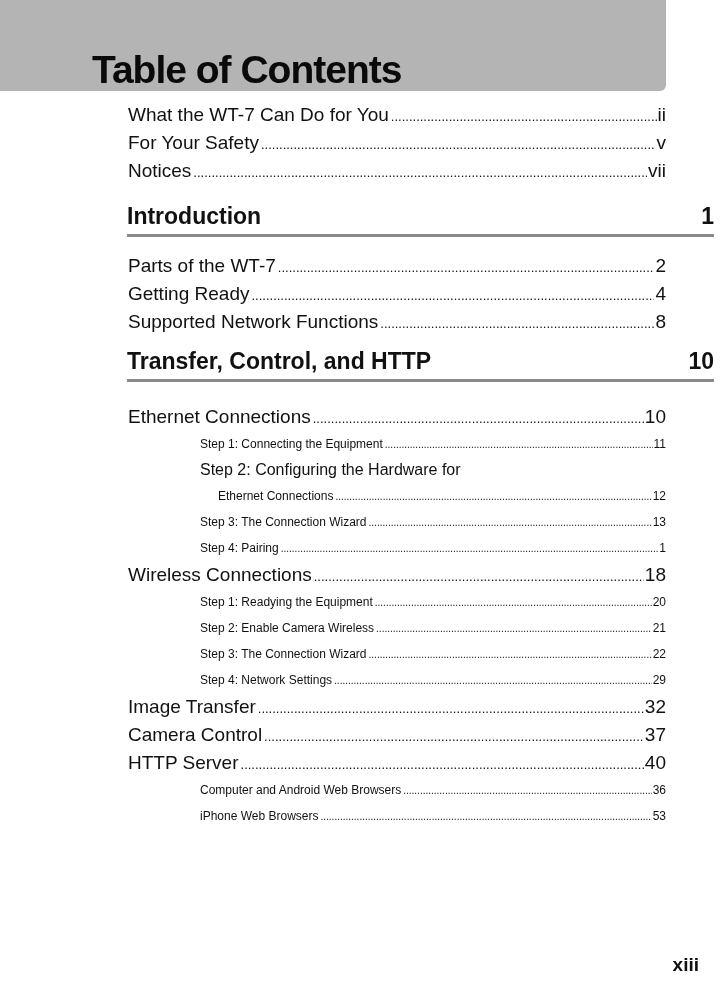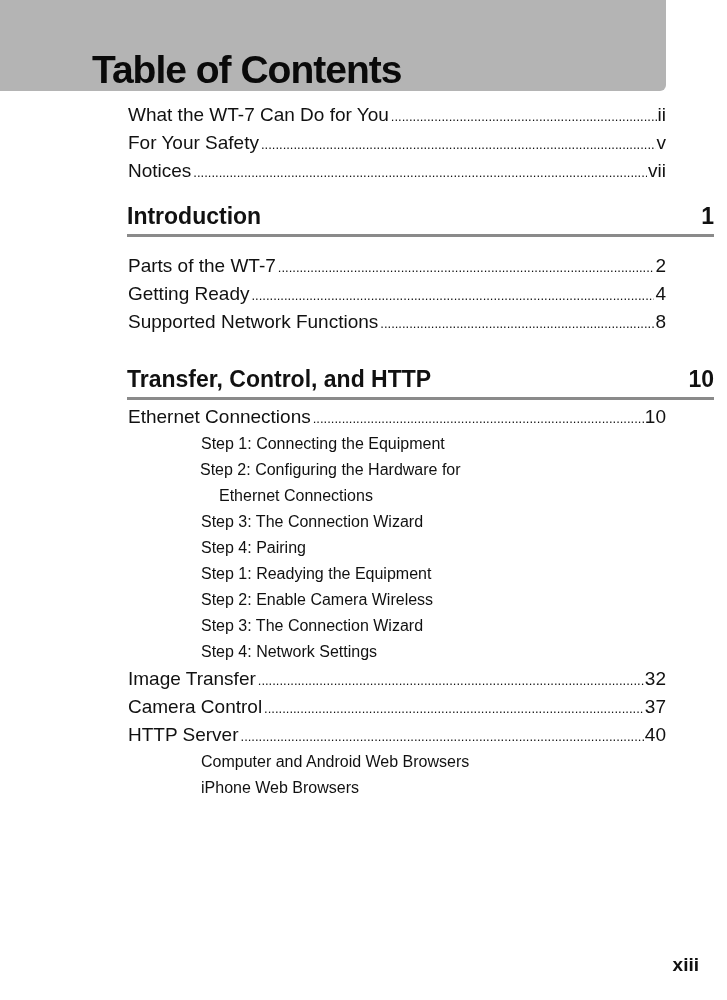--- a/index.html
+++ b/index.html
@@ -12,21 +12,21 @@
                color:#0a0a0a; line-height:48px; }
   .sec { position:absolute; left:79px; width:587px; }
   .row { position:relative; display:flex; align-items:baseline; white-space:nowrap; overflow:hidden; }
   .row .t { flex:0 0 auto; padding-right:1px; }
   .row .d { flex:1 1 auto; overflow:hidden; margin:0 1px; }
   .row .d::before { content:"......................................................................................................................................................................................................................................................................................................";
                     letter-spacing:0px; }
   .row .p { flex:0 0 auto; }
   .l1 { margin-left:49px; font-size:19px; height:28px; line-height:28px; }
   .l1 .d { font-size:13px; }
-  .l2 { margin-left:121px; font-size:16px; height:26px; line-height:26px;flex-direction:column; }
+  .l2 { margin-left:121px; font-size:12px; height:26px; line-height:26px; }
   .l2 .d { font-size:10px; }
   .l2c { margin-left:139px; }
   .l2cont { margin-left:121px; font-size:16px; height:26px; line-height:26px; }
   .chap { position:absolute; left:79px; width:587px; height:40px;
           border-bottom:3px solid #8a8a8a; font-weight:bold; font-size:23px;
           display:flex; justify-content:space-between; align-items:flex-end; padding-bottom:4px; box-sizing:border-box;margin-left:48px; }
   .folio { position:absolute; right:28px; top:954px; font-size:19px; font-weight:bold; }
 </style>
 </head>
 <body>
@@ -68,21 +68,21 @@
       <span class="d"></span>
       <span class="p">4</span>
     </div>
   <div class="row l1">
       <span class="t">Supported Network Functions</span>
       <span class="d"></span>
       <span class="p">8</span>
     </div>
 </div>
 
-<div class="chap" style="top:360px;">
+<div class="chap" style="top:342px;">
   <span>Transfer, Control, and HTTP</span>
   <span>10</span>
 </div>
 <div class="sec" style="top:403px;">
   <div class="row l1">
       <span class="t">Ethernet Connections</span>
       <span class="d"></span>
       <span class="p">10</span>
     </div>
   <div class="row l2">
@@ -102,20 +102,25 @@
       <span class="t">Step 3: The Connection Wizard</span>
       <span class="d"></span>
       <span class="p">13</span>
     </div>
   <div class="row l2">
       <span class="t">Step 4: Pairing</span>
       <span class="d"></span>
       <span class="p">1</span>
     </div>
 
+  <div class="row l1">
+      <span class="t">Wireless Connections</span>
+      <span class="d"></span>
+      <span class="p">18</span>
+    </div>
   <div class="row l2">
       <span class="t">Step 1: Readying the Equipment</span>
       <span class="d"></span>
       <span class="p">20</span>
     </div>
   <div class="row l2">
       <span class="t">Step 2: Enable Camera Wireless</span>
       <span class="d"></span>
       <span class="p">21</span>
     </div>

